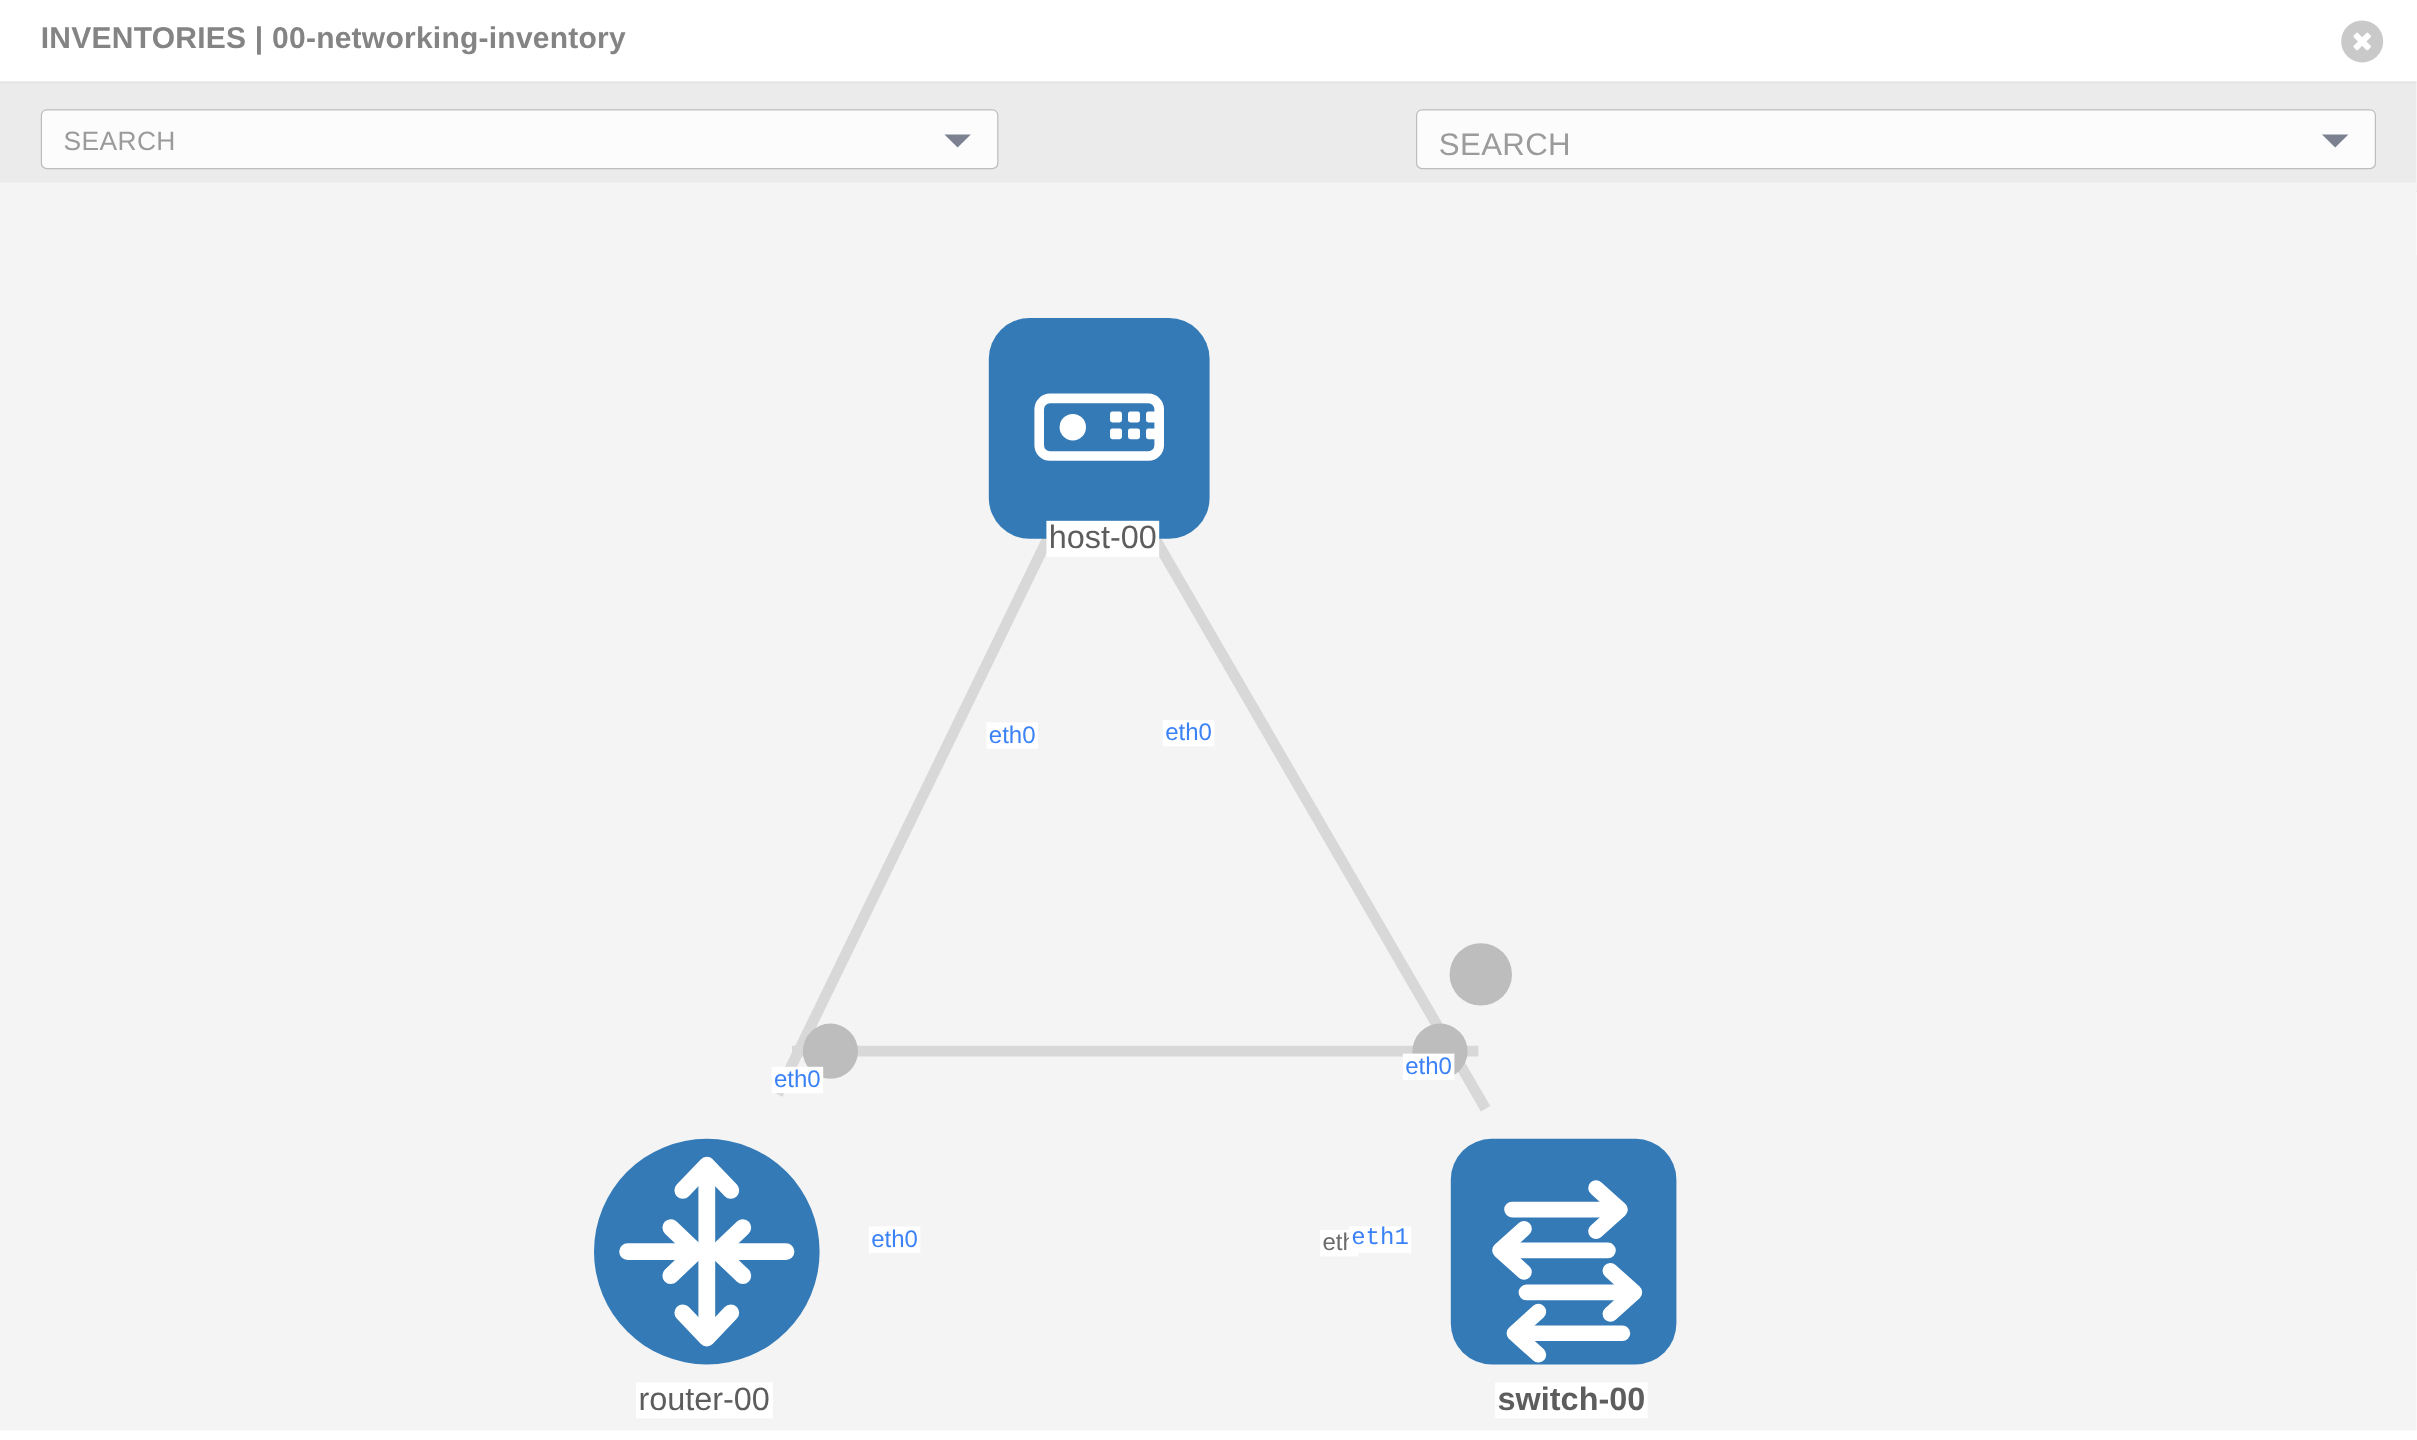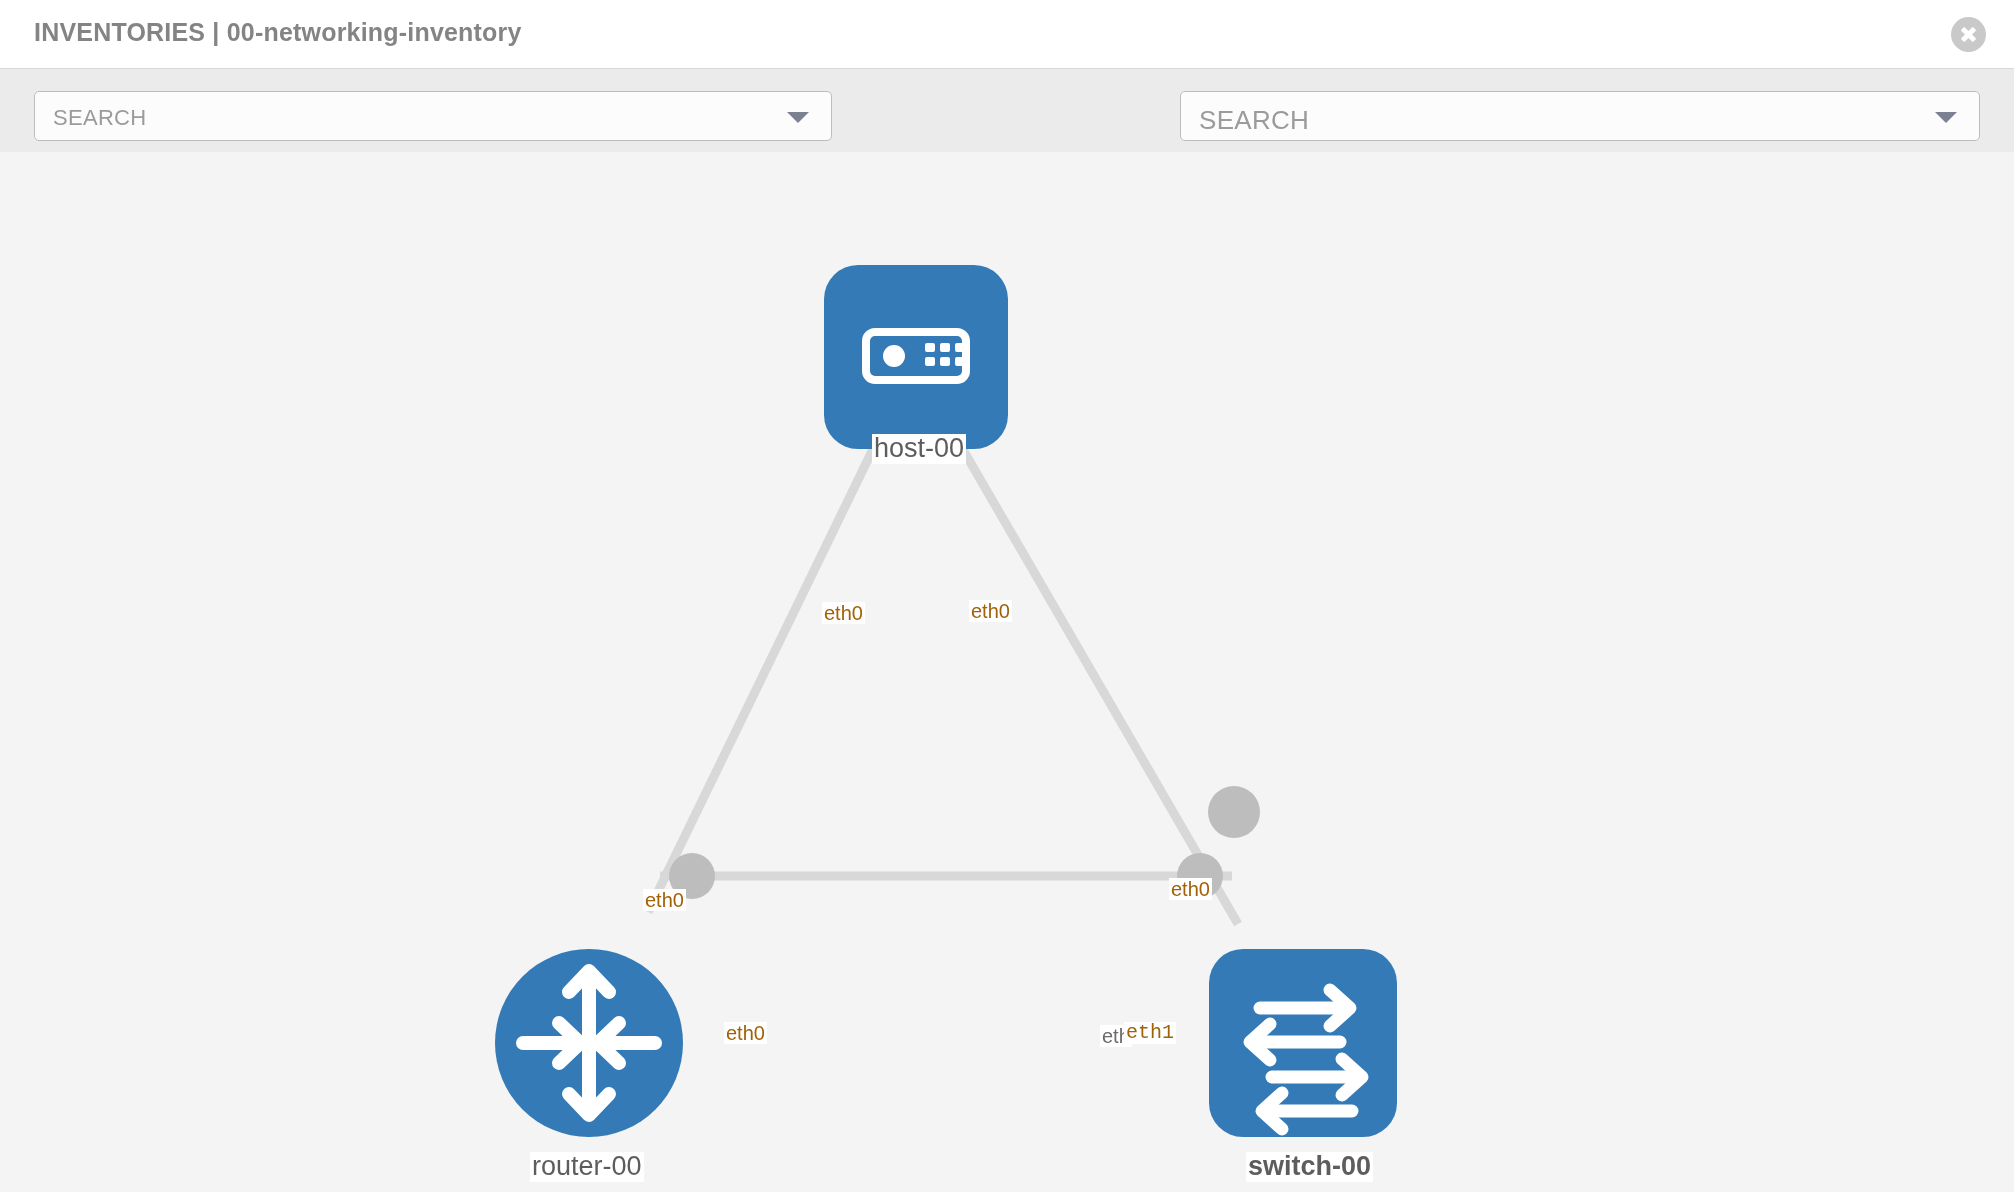--- a/index.html
+++ b/index.html
@@ -161,21 +161,21 @@
     background: #ffffff;
     color: #5d5d5d;
     font-size: 27px;
     white-space: nowrap;
     line-height: 1.1;
     padding: 0 2px;
   }
   .iface-label {
     position: absolute;
     background: #ffffff;
-    color: #a16207;
+    color: #3b82f6;
     font-size: 20px;
     white-space: nowrap;
     line-height: 1.1;
     padding: 0 2px;
   }
 </style>
 </head>
 <body>
 
 <div id="app">

